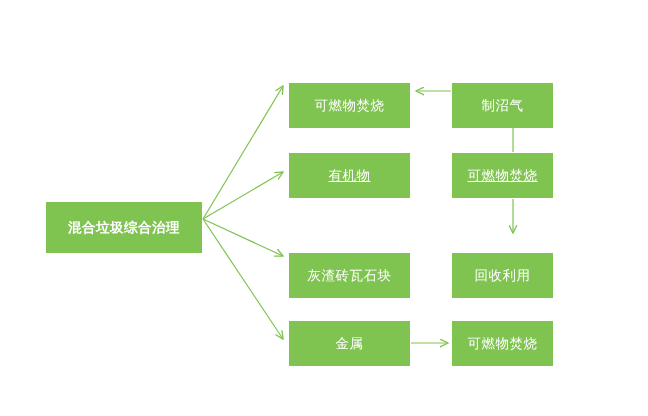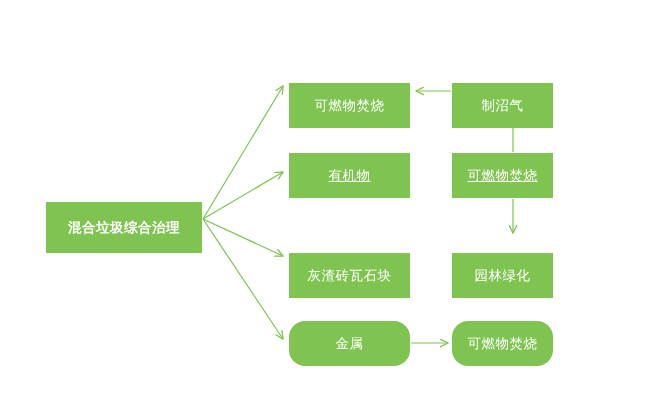--- a/index.html
+++ b/index.html
@@ -48,21 +48,21 @@
     height: 51px;
     font-weight: bold;
   }
   
   .col2 { left: 289px; width: 121px; height: 45px; }
   
   .col3 { left: 452px; width: 101px; height: 45px; }
   .row1 { top: 83px; }
   .row2 { top: 153px; text-decoration: underline; }
   .row3 { top: 237px; margin-top: 16px; }
-  .row4 { top: 321px; border-radius: 16px; }
+  .row4 { top: 321px; }
 </style>
 </head>
 <body>
 
 <div id="diagram">
 
   <svg id="connector-layer" viewBox="0 0 648 416">
     <defs>
       <marker id="arrowhead" markerWidth="9" markerHeight="9" refX="8" refY="4.5" orient="auto" markerUnits="userSpaceOnUse">
         <path d="M 0.5,0.8 L 8.2,4.5 L 0.5,8.2" fill="none" stroke="#7fc350" stroke-width="1.3" stroke-linecap="round" stroke-linejoin="round"></path>
@@ -105,20 +105,20 @@
 
   <div class="node col3 row1">
     <span>制沼气</span>
   </div>
 
   <div class="node col3 row2">
     <span>可燃物焚烧</span>
   </div>
 
   <div class="node col3 row3">
-    <span>园林绿化</span>
+    <span>回收利用</span>
   </div>
 
   <div class="node col3 row4">
     <span>可燃物焚烧</span>
   </div>
 
 </div>
 
 </body></html>

